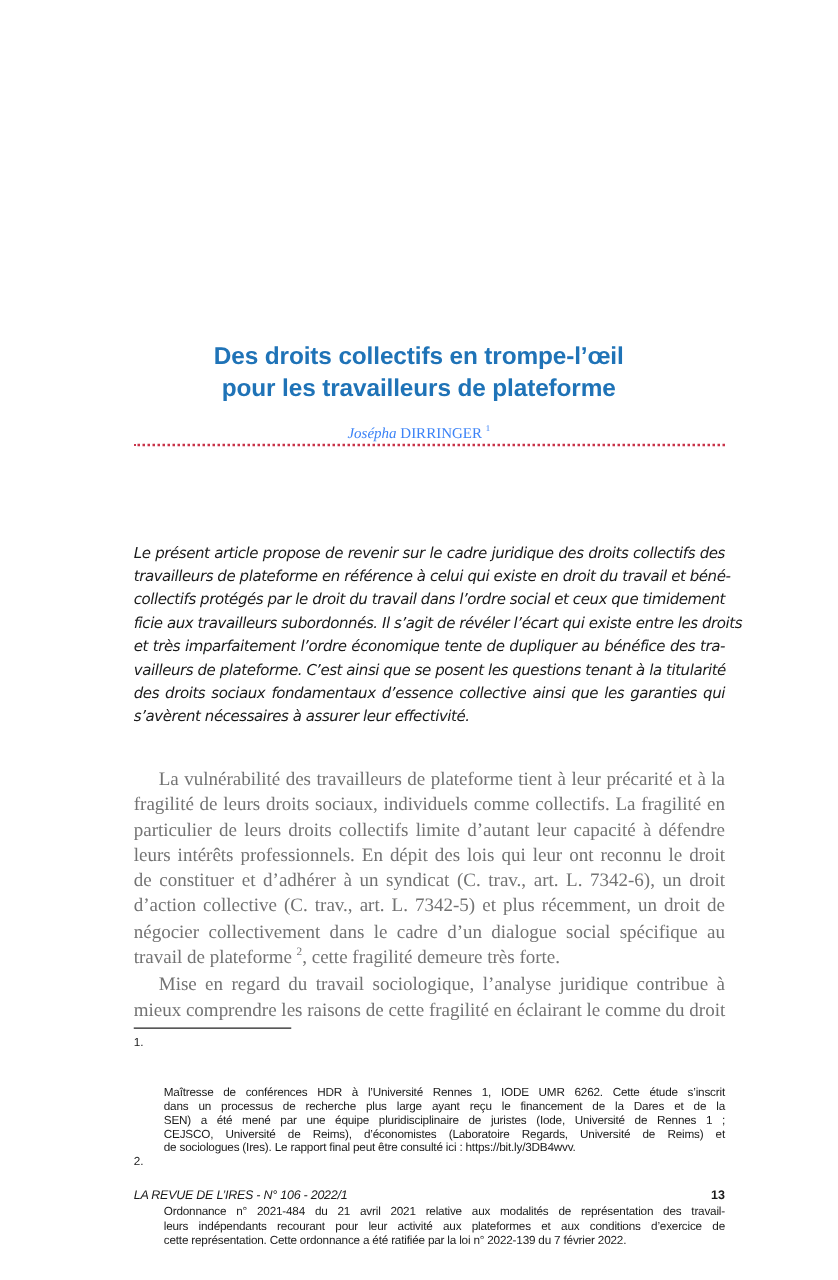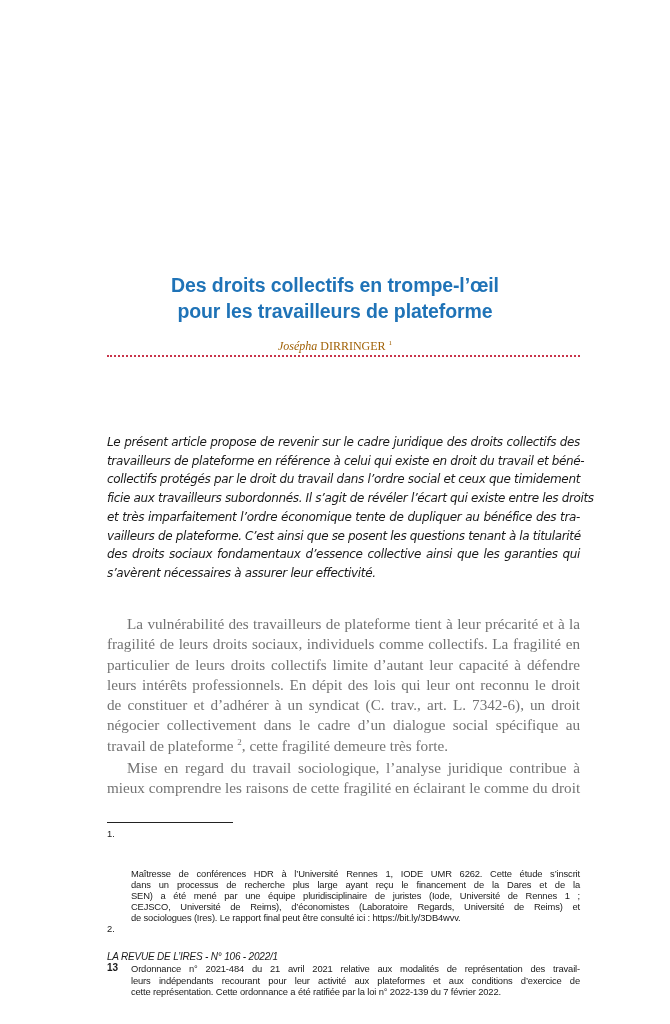--- a/index.html
+++ b/index.html
@@ -31,21 +31,21 @@
       letter-spacing: -0.1px;
     }
     .author {
       position: absolute;
       top: 339px;
       left: 100px;
       width: 470px;
       text-align: center;
       font-family: "Liberation Serif", serif;
       font-size: 12px;
-      color: #a16207;
+      color: #3b82f6;
     }
     .author .given { font-style: italic; }
     .author sup { font-size: 7px; vertical-align: super; }
     .rule-dotted {
       position: absolute;
       top: 355px;
       left: 107px;
       width: 473px;
       height: 0;
       border-top: 2px dotted #c8344a;
@@ -108,21 +108,20 @@
     .running-footer {
       position: absolute;
       top: 951px;
       left: 107px;
       width: 473px;
       display: flex;
       justify-content: space-between;
       font-family: "Liberation Sans", sans-serif;
       font-size: 10px;
       color: #1a1a1a;
-      flex-direction: column;
     }
     .journal-name { font-style: italic; letter-spacing: -0.2px; }
     .page-number { font-weight: bold; }
   </style>
 </head>
 <body>
 
 <div class="page">
 
   <div class="title-block">
@@ -149,20 +148,21 @@
     <span class="line last">s’avèrent nécessaires à assurer leur effectivité.</span>
   </div>
 
   <div class="body-text">
     <div>
       <span class="line indent">La vulnérabilité des travailleurs de plateforme tient à leur précarité et à la</span>
       <span class="line">fragilité de leurs droits sociaux, individuels comme collectifs. La fragilité en</span>
       <span class="line">particulier de leurs droits collectifs limite d’autant leur capacité à défendre</span>
       <span class="line">leurs intérêts professionnels. En dépit des lois qui leur ont reconnu le droit</span>
       <span class="line">de constituer et d’adhérer à un syndicat (C. trav., art. L. 7342-6), un droit</span>
+      <span class="line">d’action collective (C. trav., art. L. 7342-5) et plus récemment, un droit de</span>
       <span class="line">négocier collectivement dans le cadre d’un dialogue social spécifique au</span>
       <span class="line last"><span>travail de plateforme </span><sup>2</sup><span>, cette fragilité demeure très forte.</span></span>
     </div>
     <div class="para-gap"></div>
     <div>
       <span class="line indent">Mise en regard du travail sociologique, l’analyse juridique contribue à</span>
       <span class="line">mieux comprendre les raisons de cette fragilité en éclairant le comme du droit</span>
     </div>
   </div>
 

